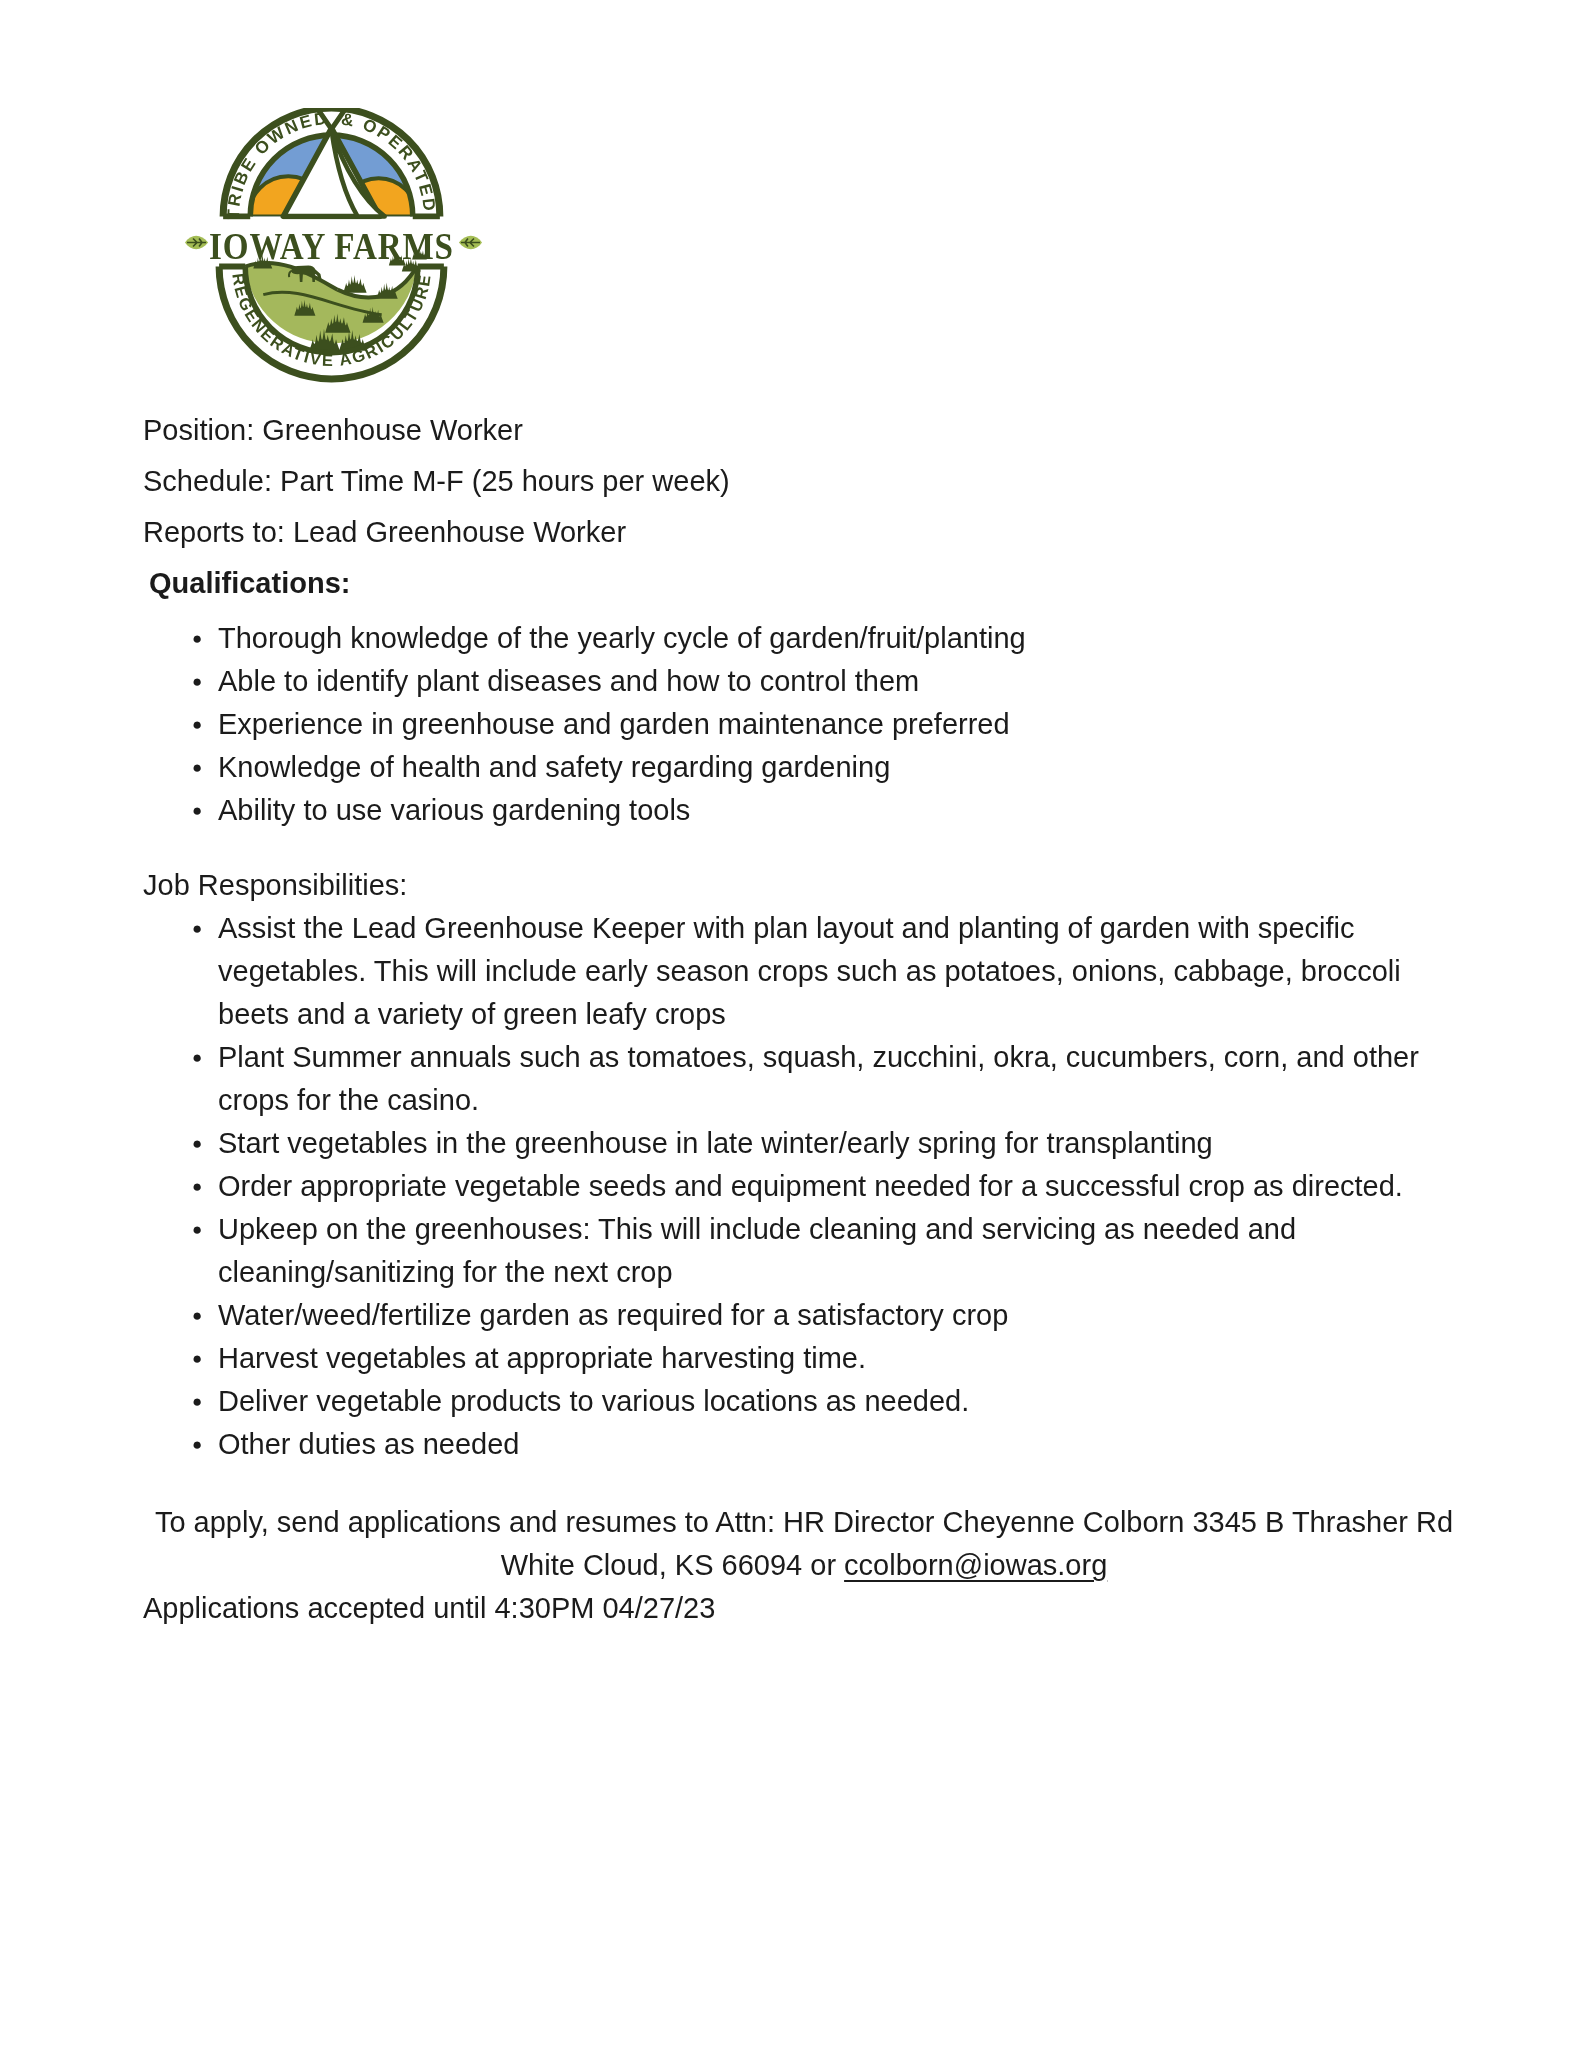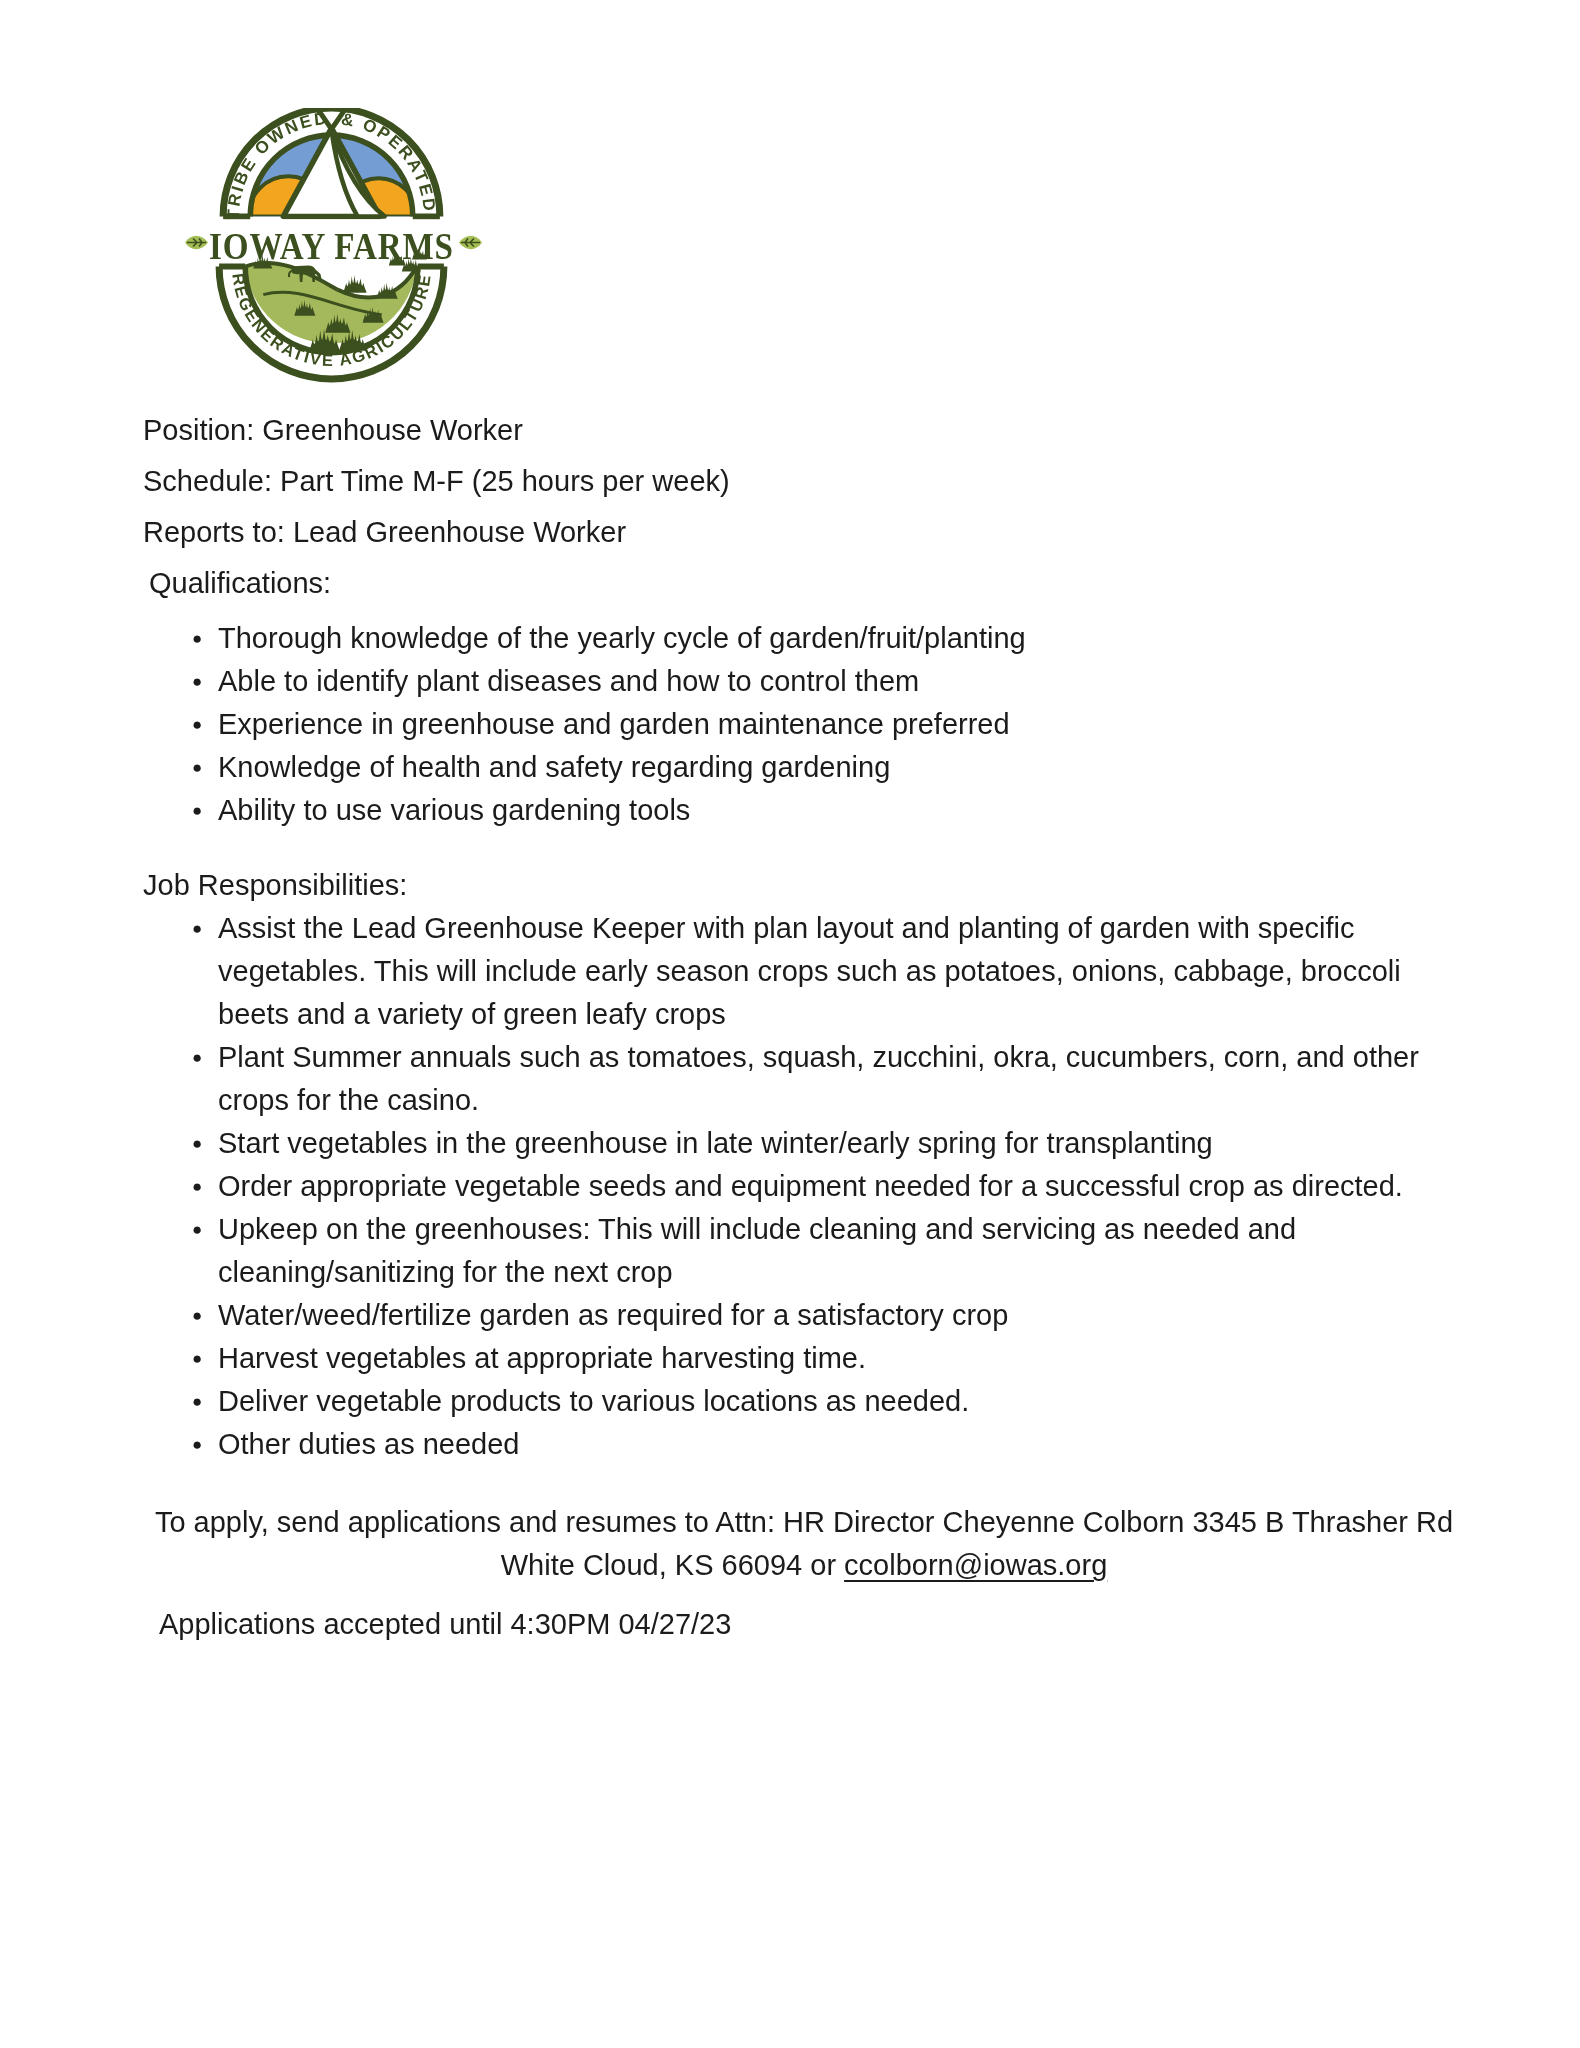--- a/index.html
+++ b/index.html
@@ -10,35 +10,35 @@
     -webkit-font-smoothing:antialiased;
   }
   .page { position:relative; width:1580px; height:2048px; overflow:hidden; background:#ffffff; }
 
   .logo { margin:108px 0 0 185px; width:297px; }
   .logo svg { display:block; }
 
   .content { padding:0 115px 0 143px; font-size:29px; line-height:43px; margin-top:26px; }
 
   .line { margin:0 0 8px 0; }
-  .heading-indent { padding-left:6px; }
+  .heading-indent { padding-left:6px;font-weight:bold; }
 
   ul.bullets { list-style:none; margin:0; padding:0 0 0 75px; }
   ul.q-list { margin-top:12px; }
   ul.r-list { margin-top:0; }
   .bullet-item { position:relative; line-height:43px; }
   .bullet-item::before {
     content:"\25CF";
     position:absolute; left:-26px; top:0;
     font-size:17px; line-height:43px; color:#1b1b1b;
   }
 
   .resp-heading { margin:32px 0 0 0; }
   .apply { margin:35px 0 0 0;text-align:center; }
-  .deadline { margin:16px; }
+  .deadline { margin:0; }
   .email {
     color:inherit; text-decoration:underline;
     text-underline-offset:5px; text-decoration-thickness:2px;
     cursor:pointer;
   }
 </style>
 </head>
 <body>
 
 <div class="page">

